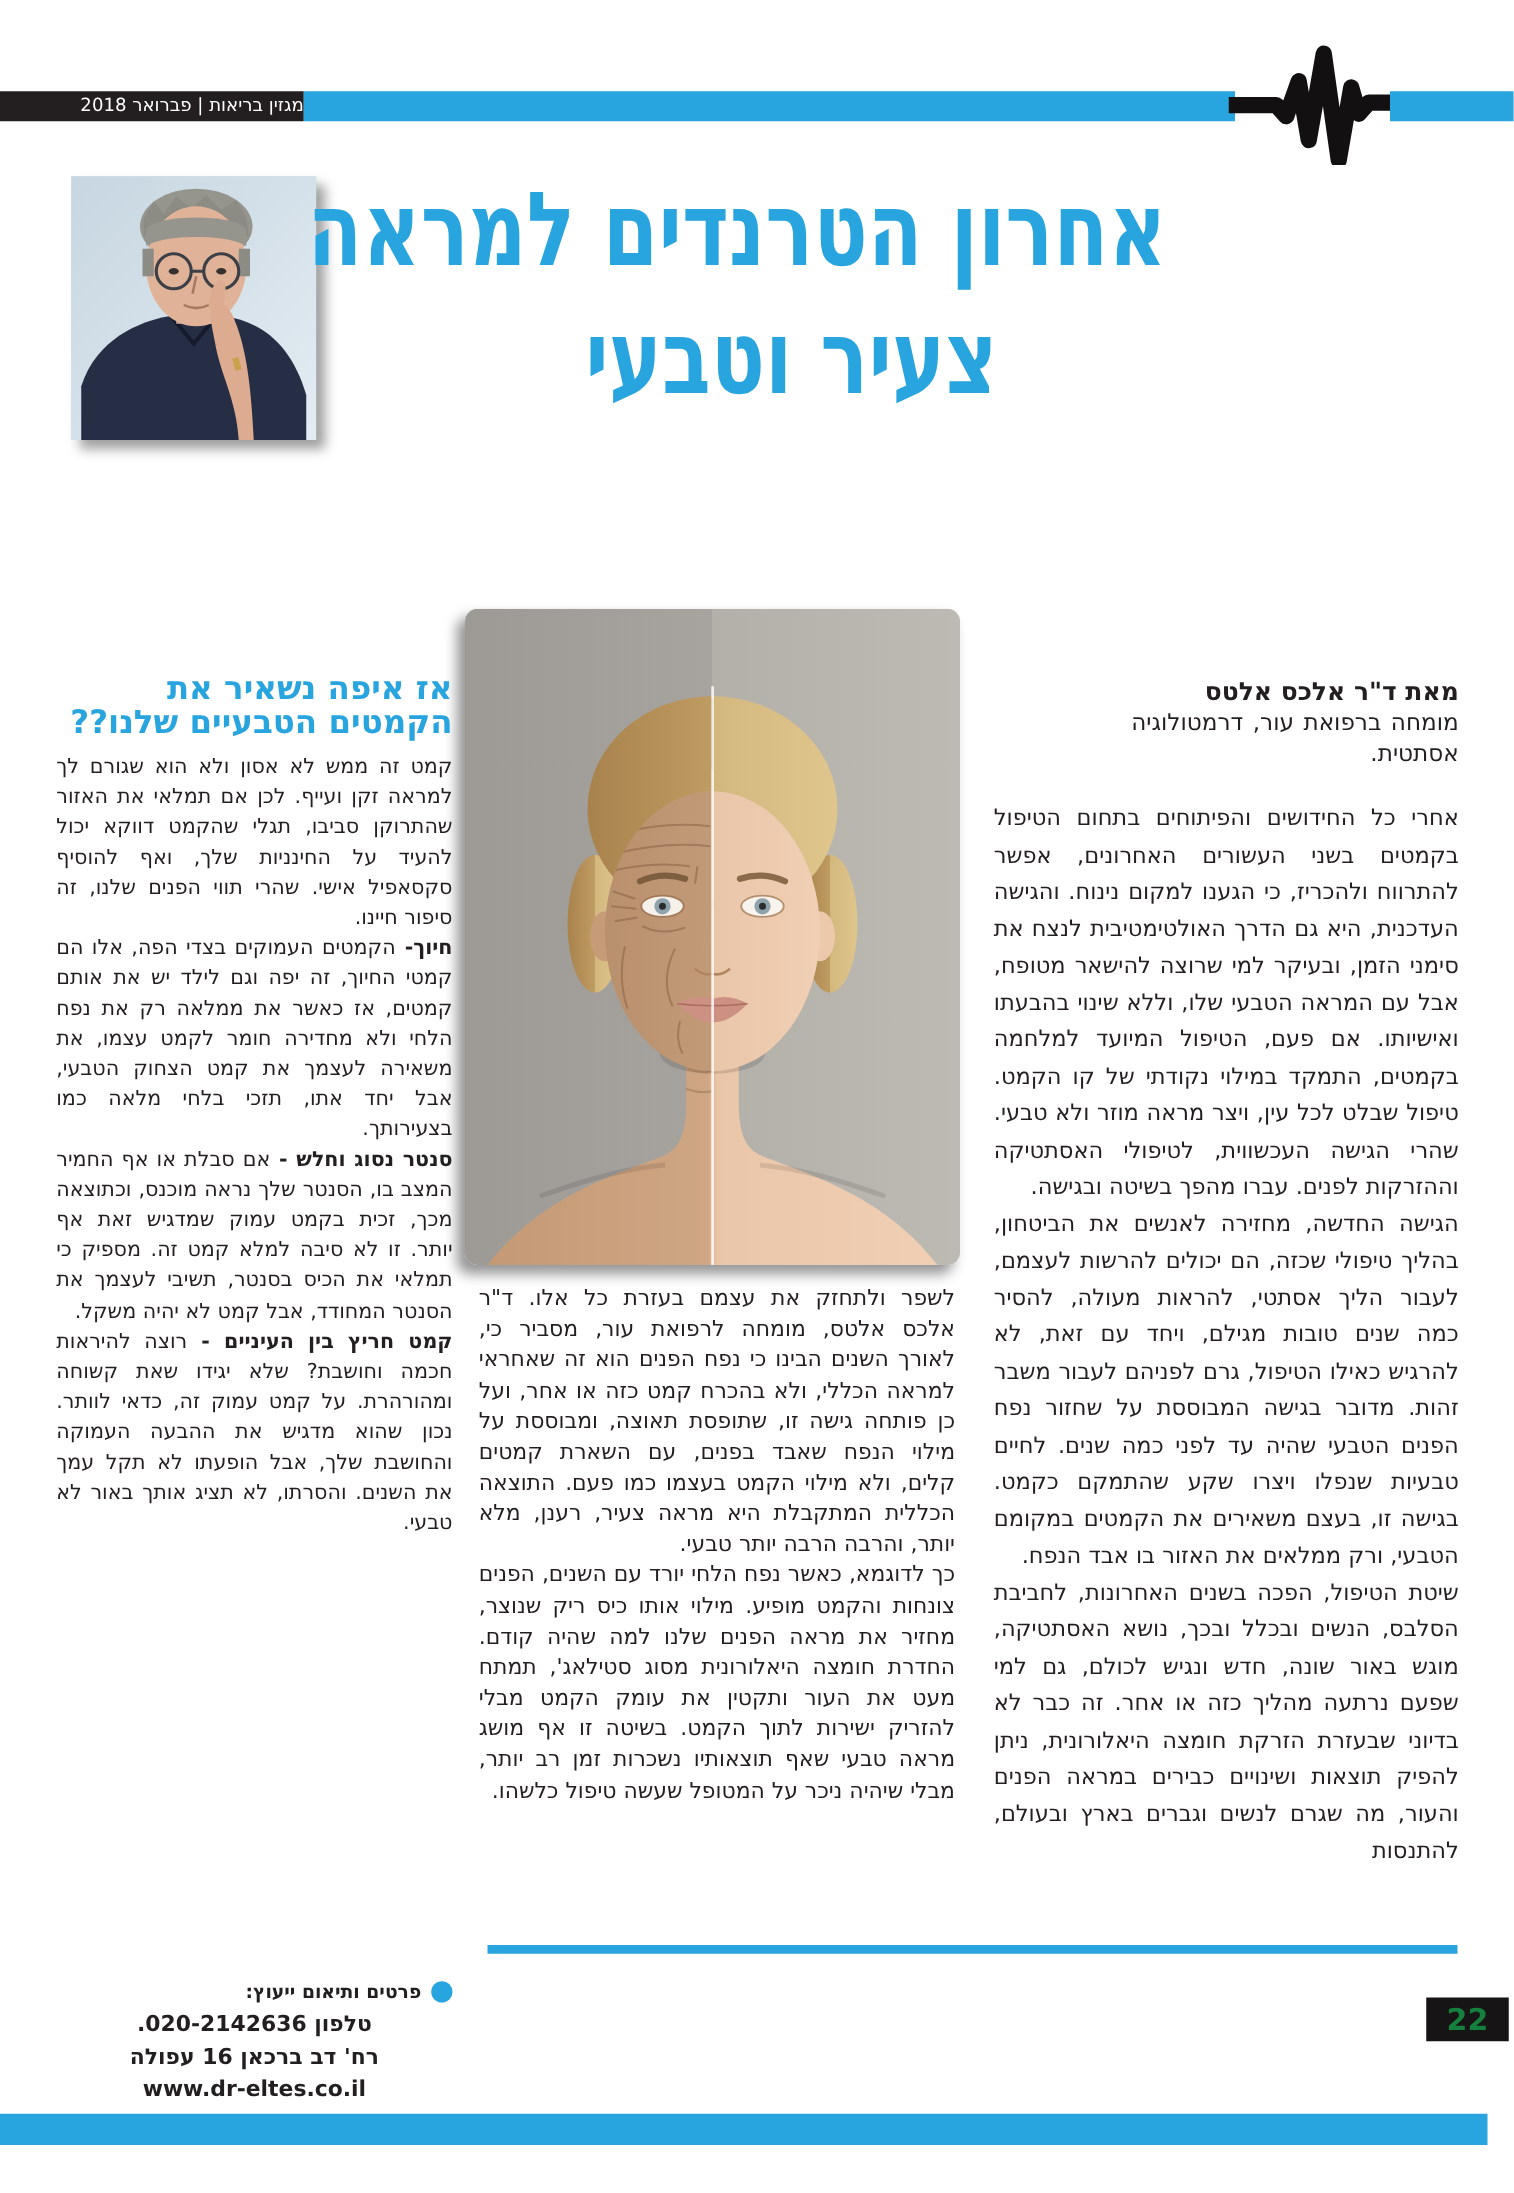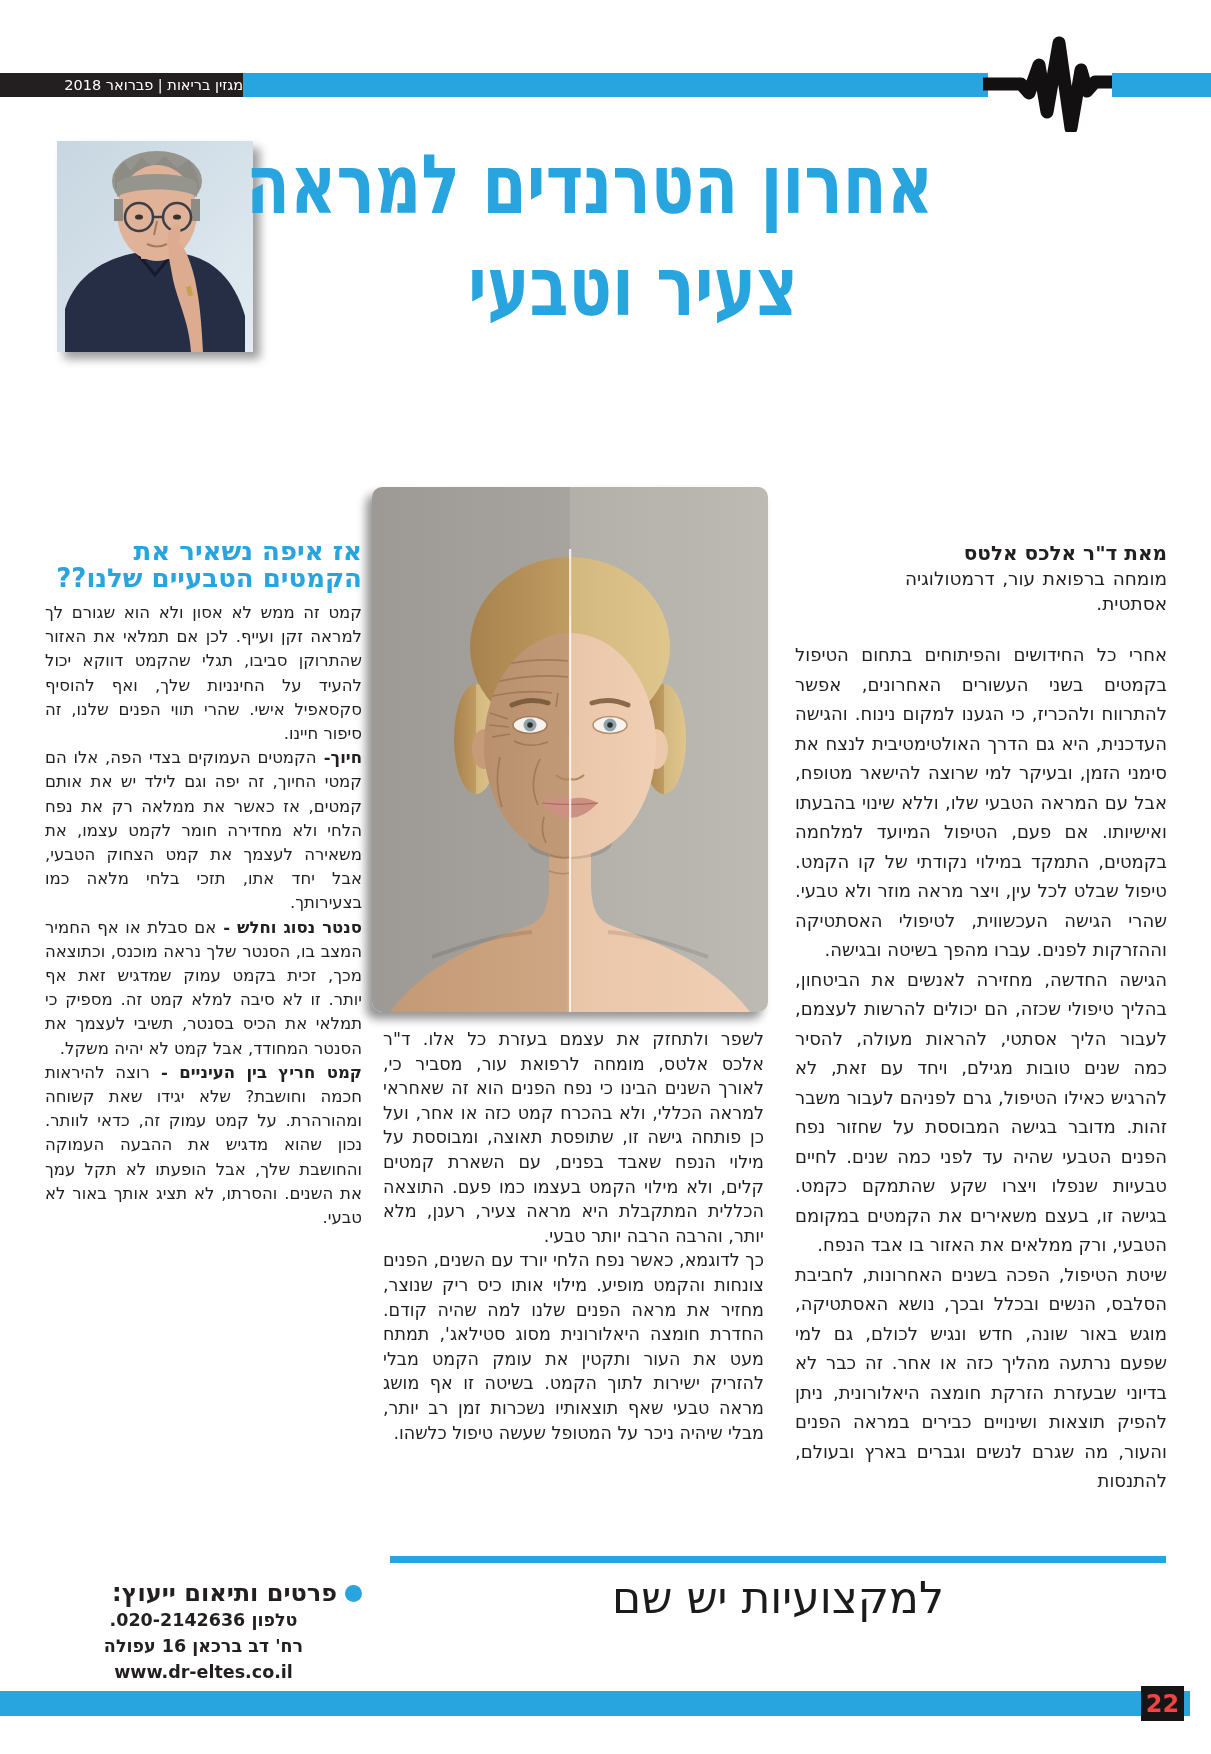--- a/index.html
+++ b/index.html
@@ -49,33 +49,33 @@
   .left-heading{color:var(--accent,#28A4DE);font-size:26px;line-height:27px;
     font-weight:bold;margin-bottom:9px;text-align:right;}
   p.body-p{margin:0;}
   p.left-p.gap{}
   p.body-p b{font-weight:bold;}
 
   
   .contact{position:absolute;left:45px;top:1580px;width:317px;font-weight:bold;
     font-size:17.5px;line-height:26px;text-align:center;}
   .contact-head-row{display:flex;justify-content:flex-start;align-items:center;gap:8px;
-    font-size:24px;line-height:27px;}
+    font-size:15px;line-height:27px;}
   .dot{width:17px;height:17px;border-radius:50%;background:var(--accent,#28A4DE);flex:0 0 auto;}
   .contact-line.site{direction:ltr;}
 
   
   .tagline-rule{position:absolute;left:390px;top:1556px;width:776px;height:7px;
     background:var(--accent,#28A4DE);}
   .tagline{position:absolute;left:390px;top:1572px;width:776px;text-align:center;
     font-size:44px;line-height:52px;color:#1c1a1b;}
   .bottom-bar{position:absolute;left:0;top:1691px;width:1190px;height:25px;
     background:var(--accent,#28A4DE);}
-  .page-number{position:absolute;left:1141px;top:1686px;width:43px;height:35px;
-    background:#161415;color:#ef4444;font-size:24px;font-weight:bold;
+  .page-number{position:absolute;left:1141px;top:1598px;width:66px;height:35px;
+    background:#161415;color:#15803d;font-size:24px;font-weight:bold;
     display:flex;align-items:center;justify-content:center;}
 </style>
 </head>
 <body>
 
 <div class="page">
 
   <div class="masthead-black">
     <span>מגזין בריאות | פברואר 2018</span>
   </div>
@@ -227,17 +227,16 @@
     <div class="contact-head-row">
       <span class="dot"></span>
       <span class="contact-head">פרטים ותיאום ייעוץ:</span>
     </div>
     <div class="contact-line">טלפון 020-2142636.</div>
     <div class="contact-line">רח' דב ברכאן 16 עפולה</div>
     <div class="contact-line site">www.dr-eltes.co.il</div>
   </div>
 
   <div class="tagline-rule"></div>
-  <div class="tagline">למקצועיות יש שם</div>
   <div class="bottom-bar"></div>
   <div class="page-number">22</div>
 
 </div>
 
 </body></html>

